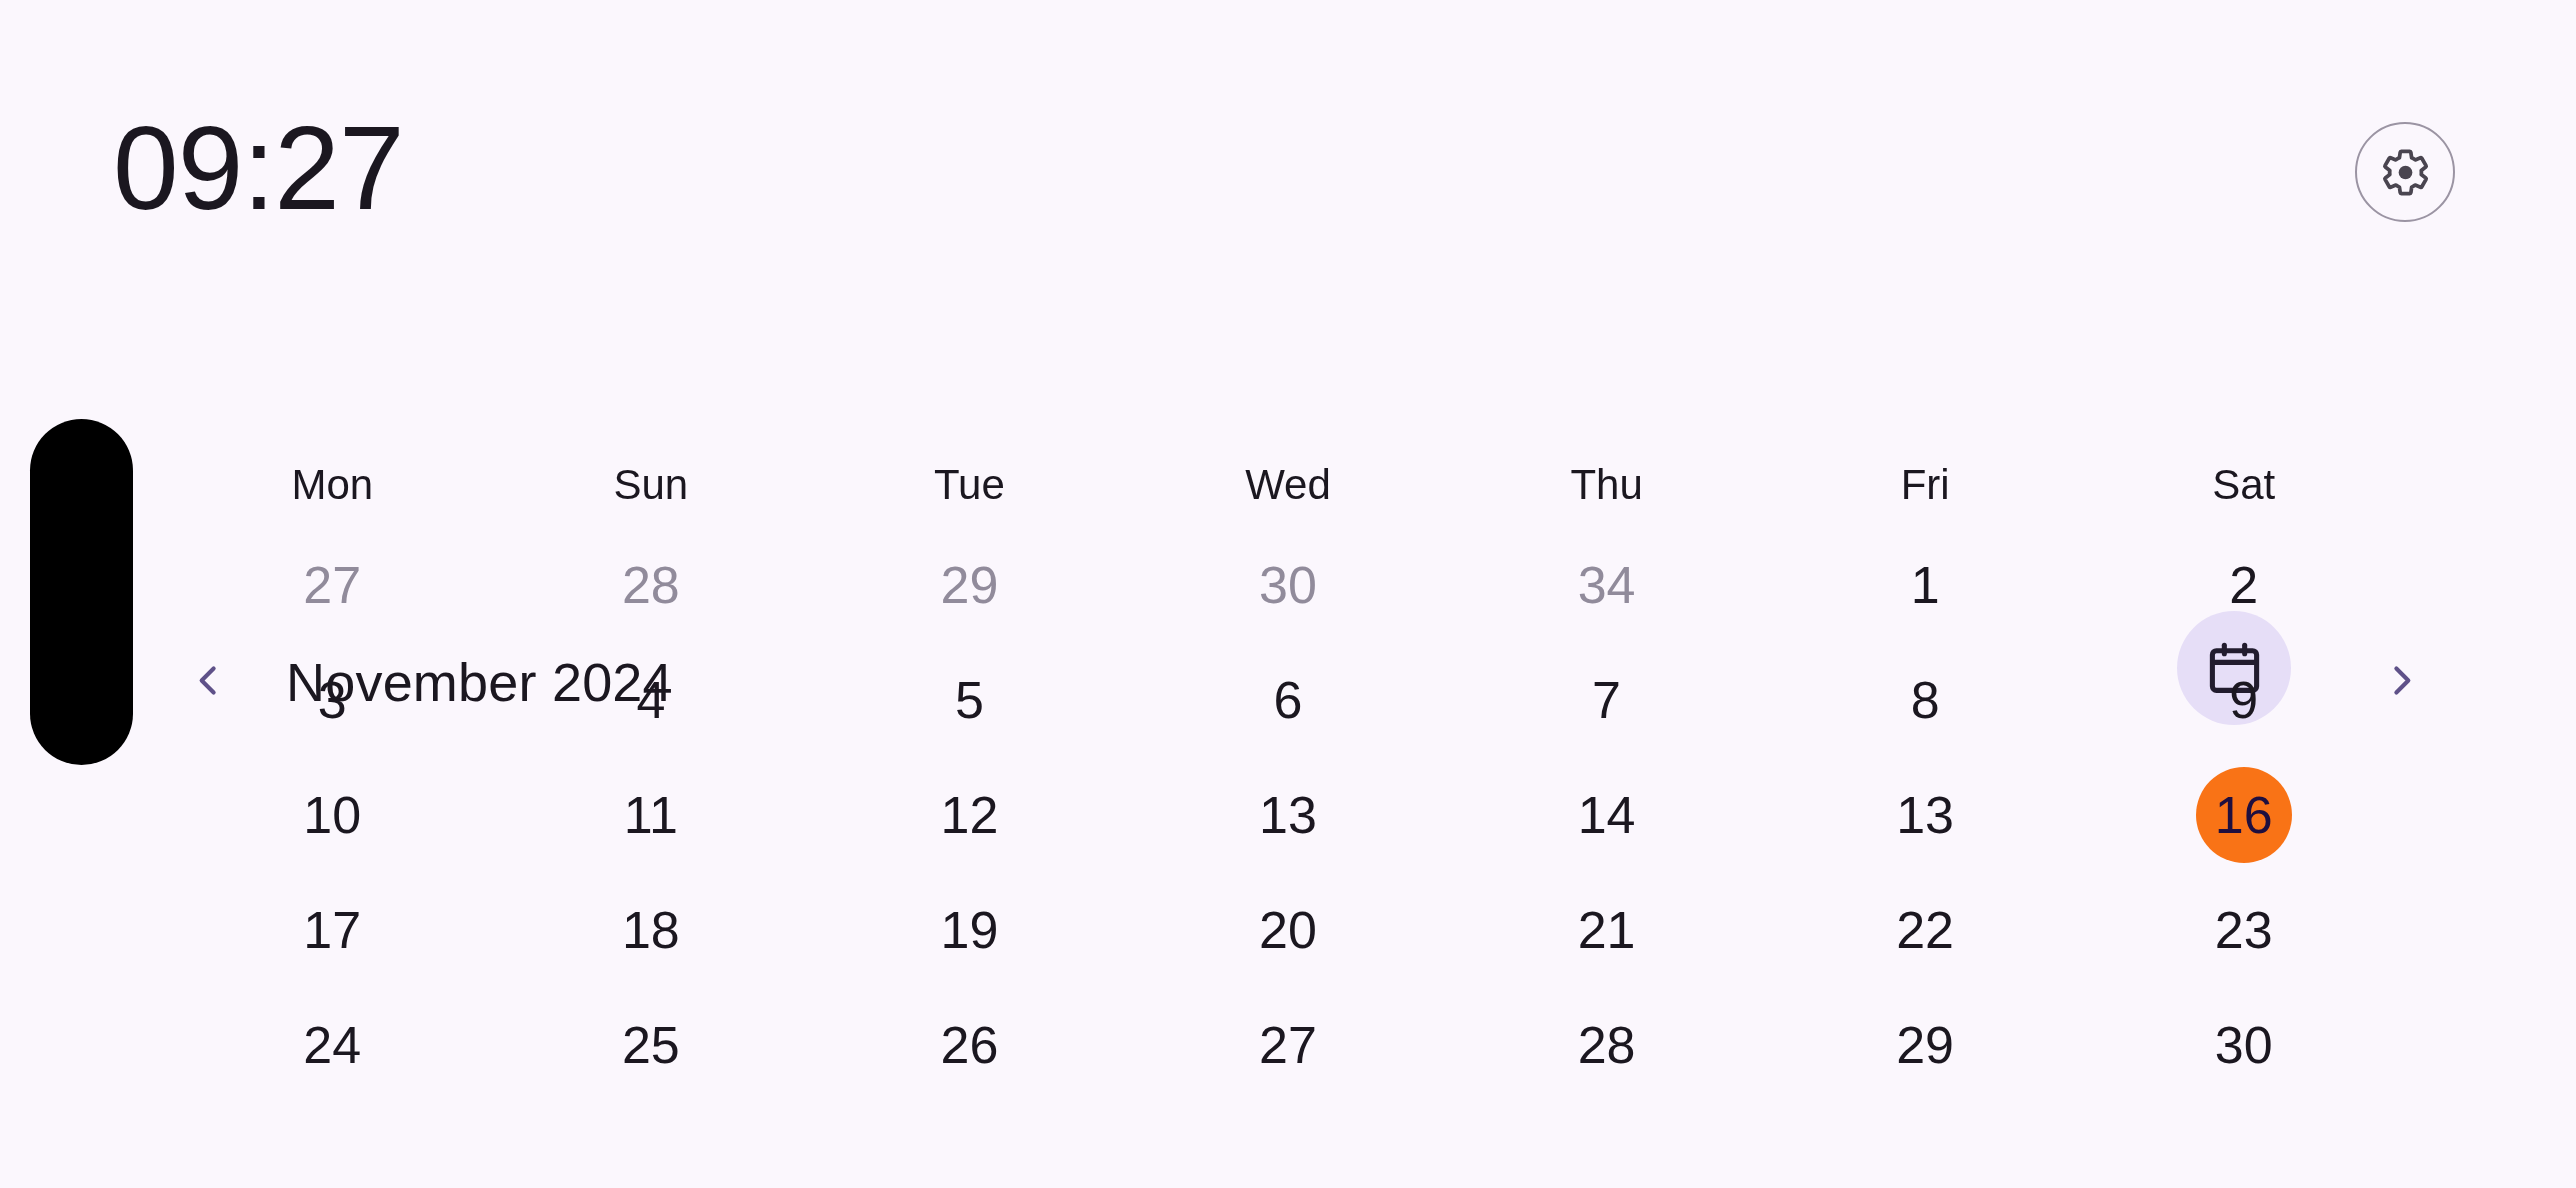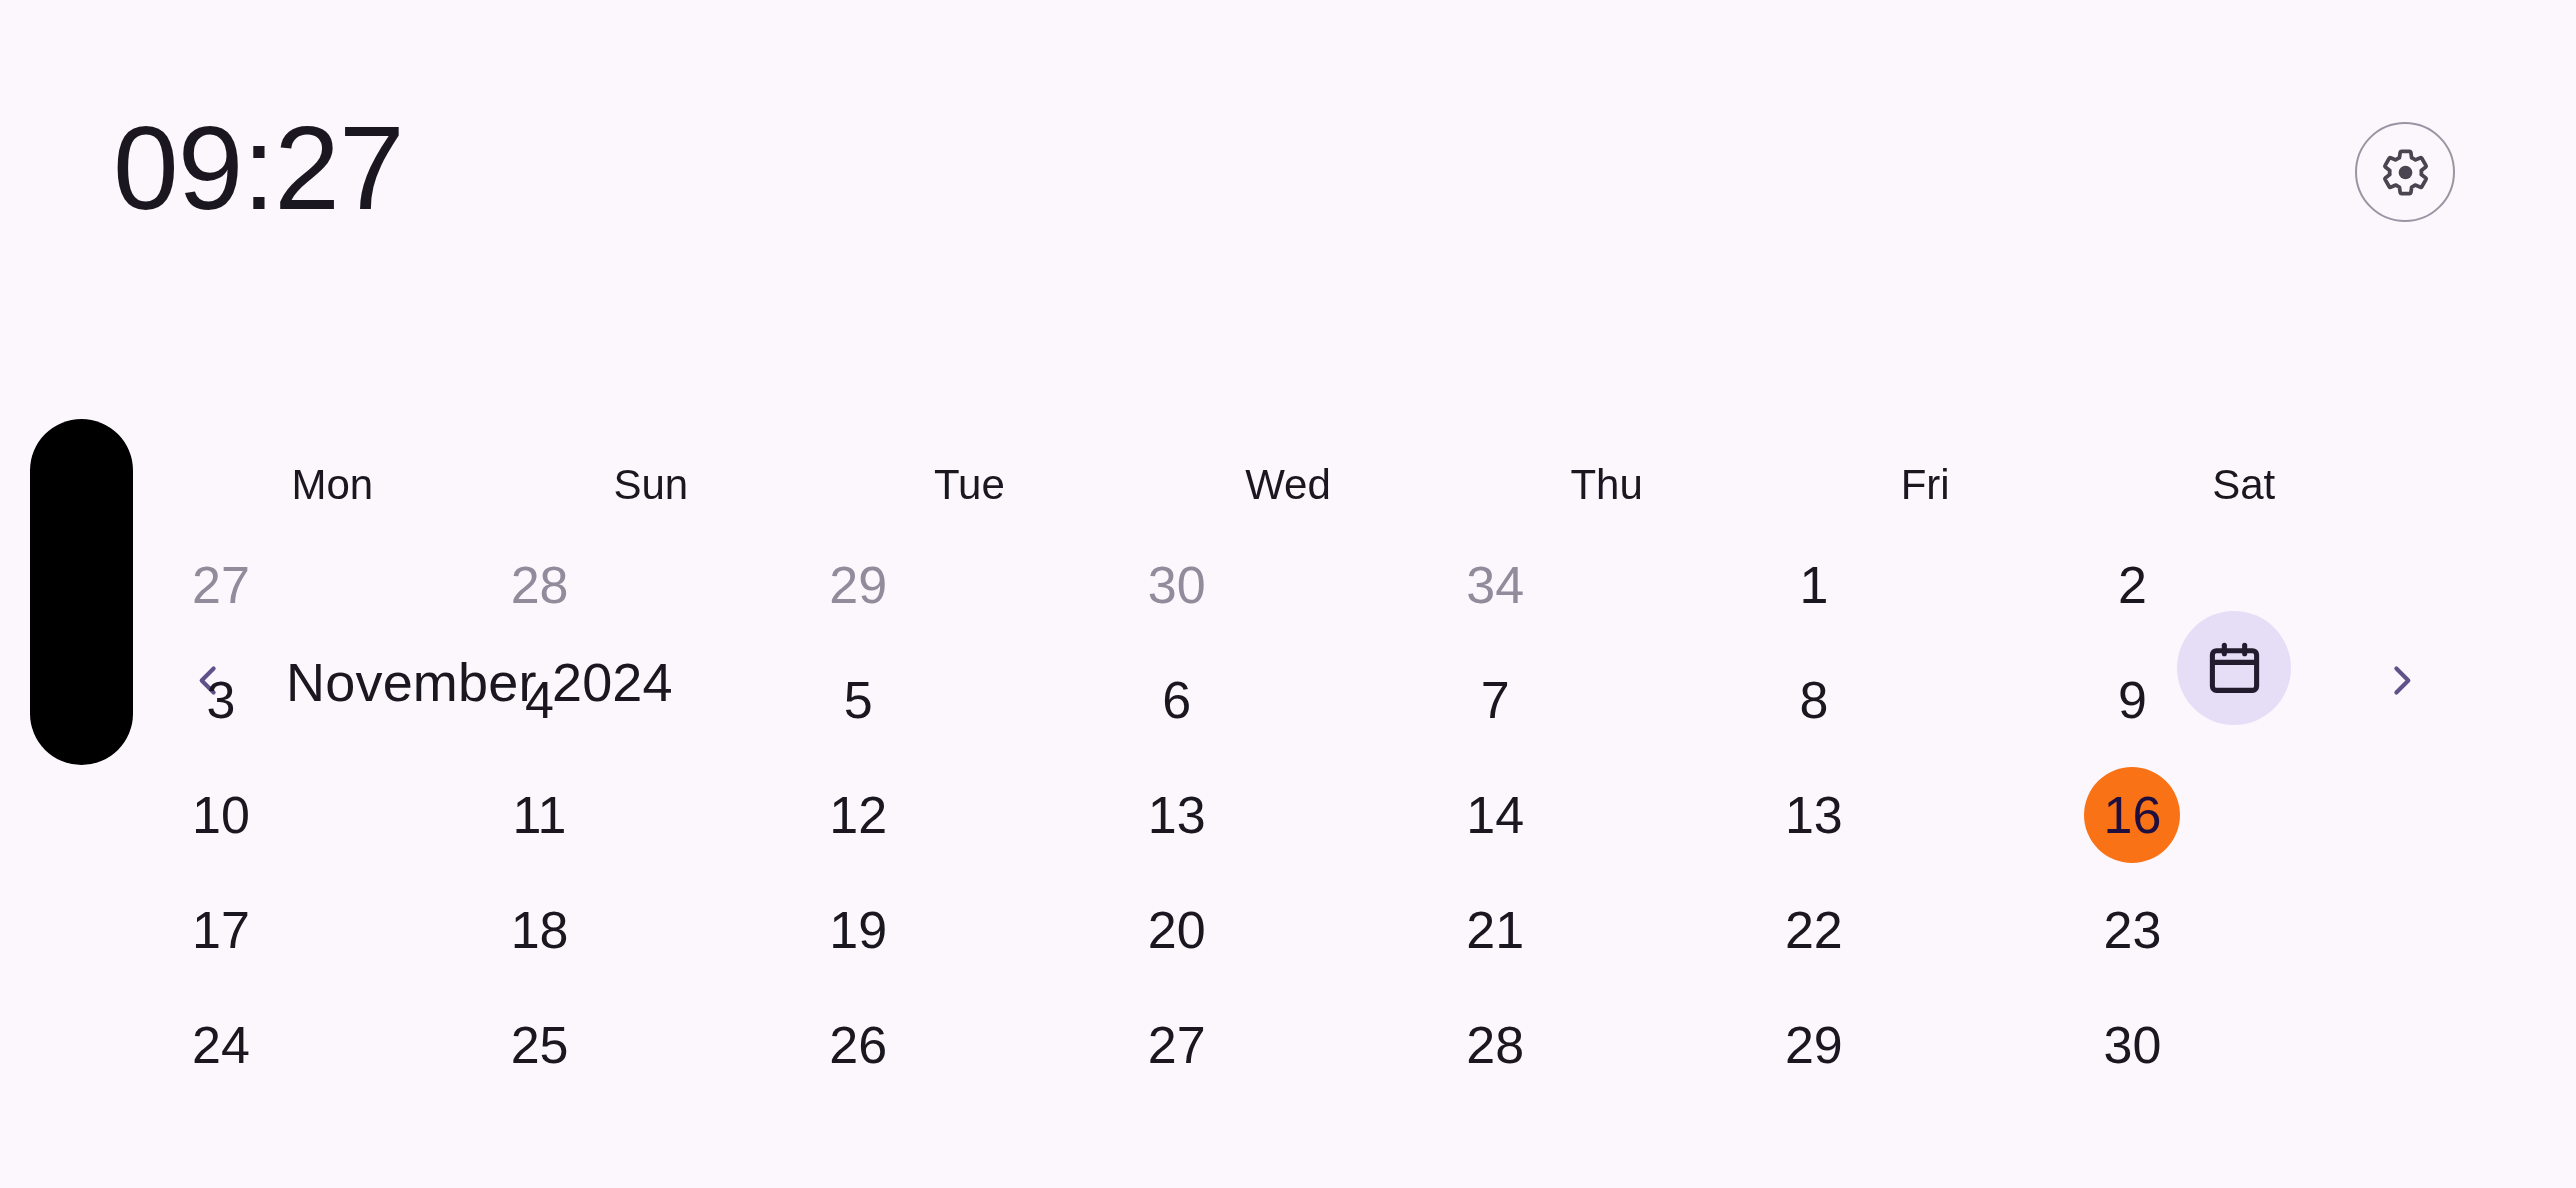--- a/index.html
+++ b/index.html
@@ -144,21 +144,21 @@
     font-size: 42px;
     font-weight: 400;
     color: #1B1720;
   }
 
   .date-row { height: 115px; }
 
   .date-cell {
     display: flex;
     align-items: center;
-    justify-content: flex-start;
+    justify-content: center;
     cursor: pointer;
   }
 
   .date-pill {
     min-width: 96px;
     height: 96px;
     padding: 0 9.2px;
     border-radius: 48px;
     display: flex;
     align-items: center;

